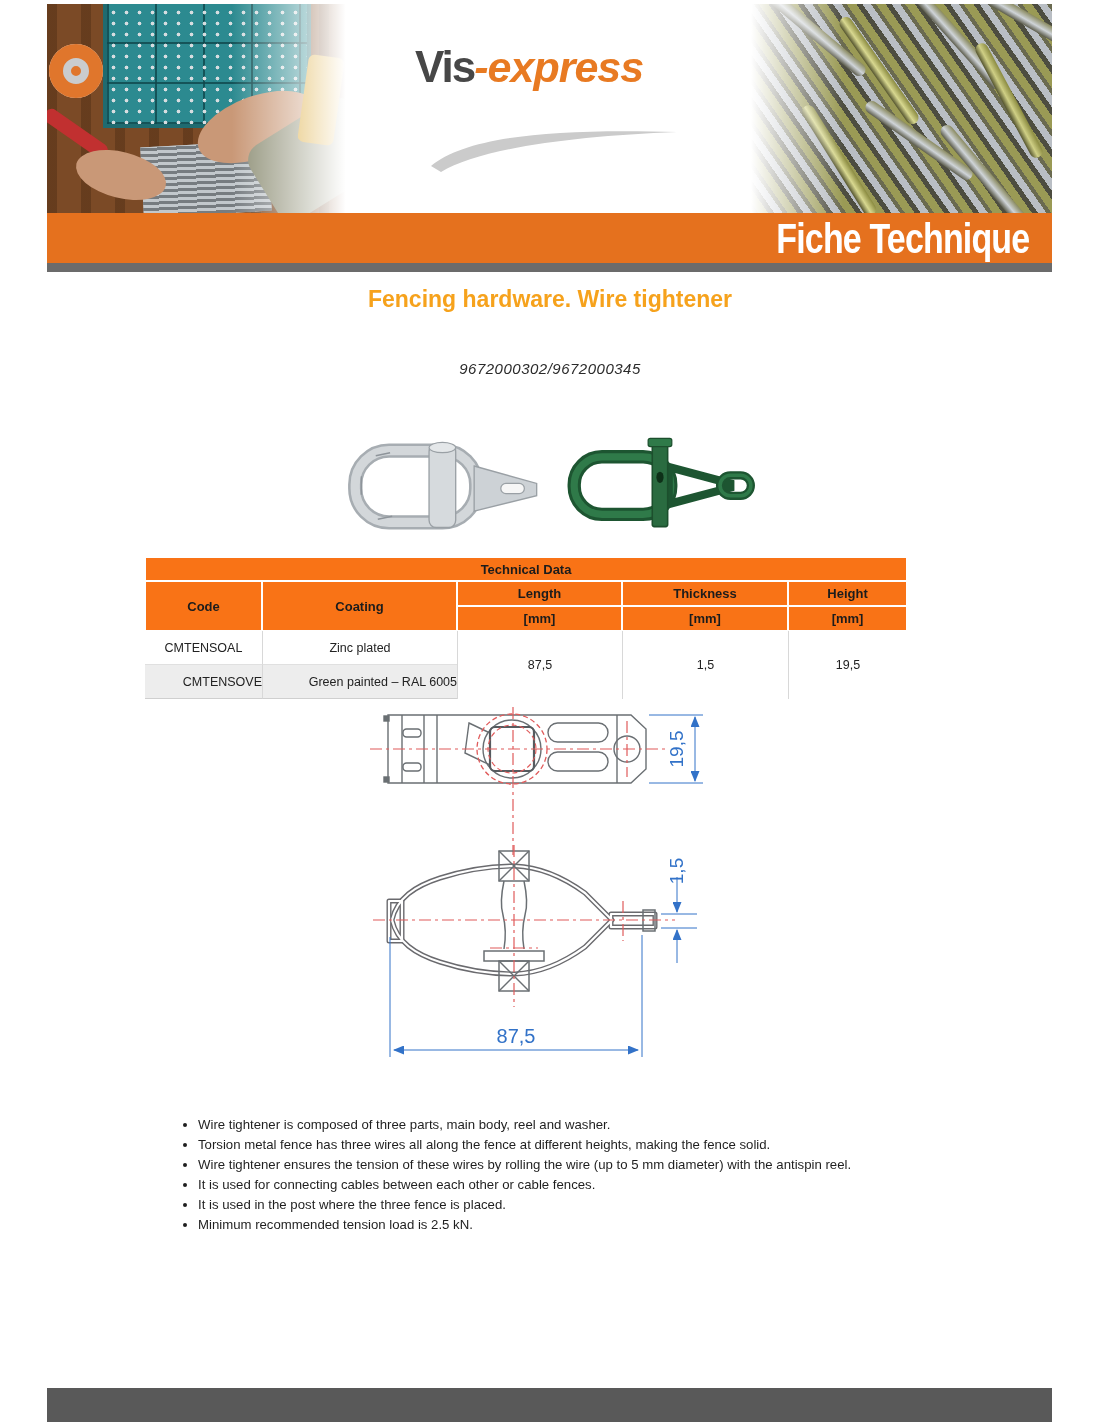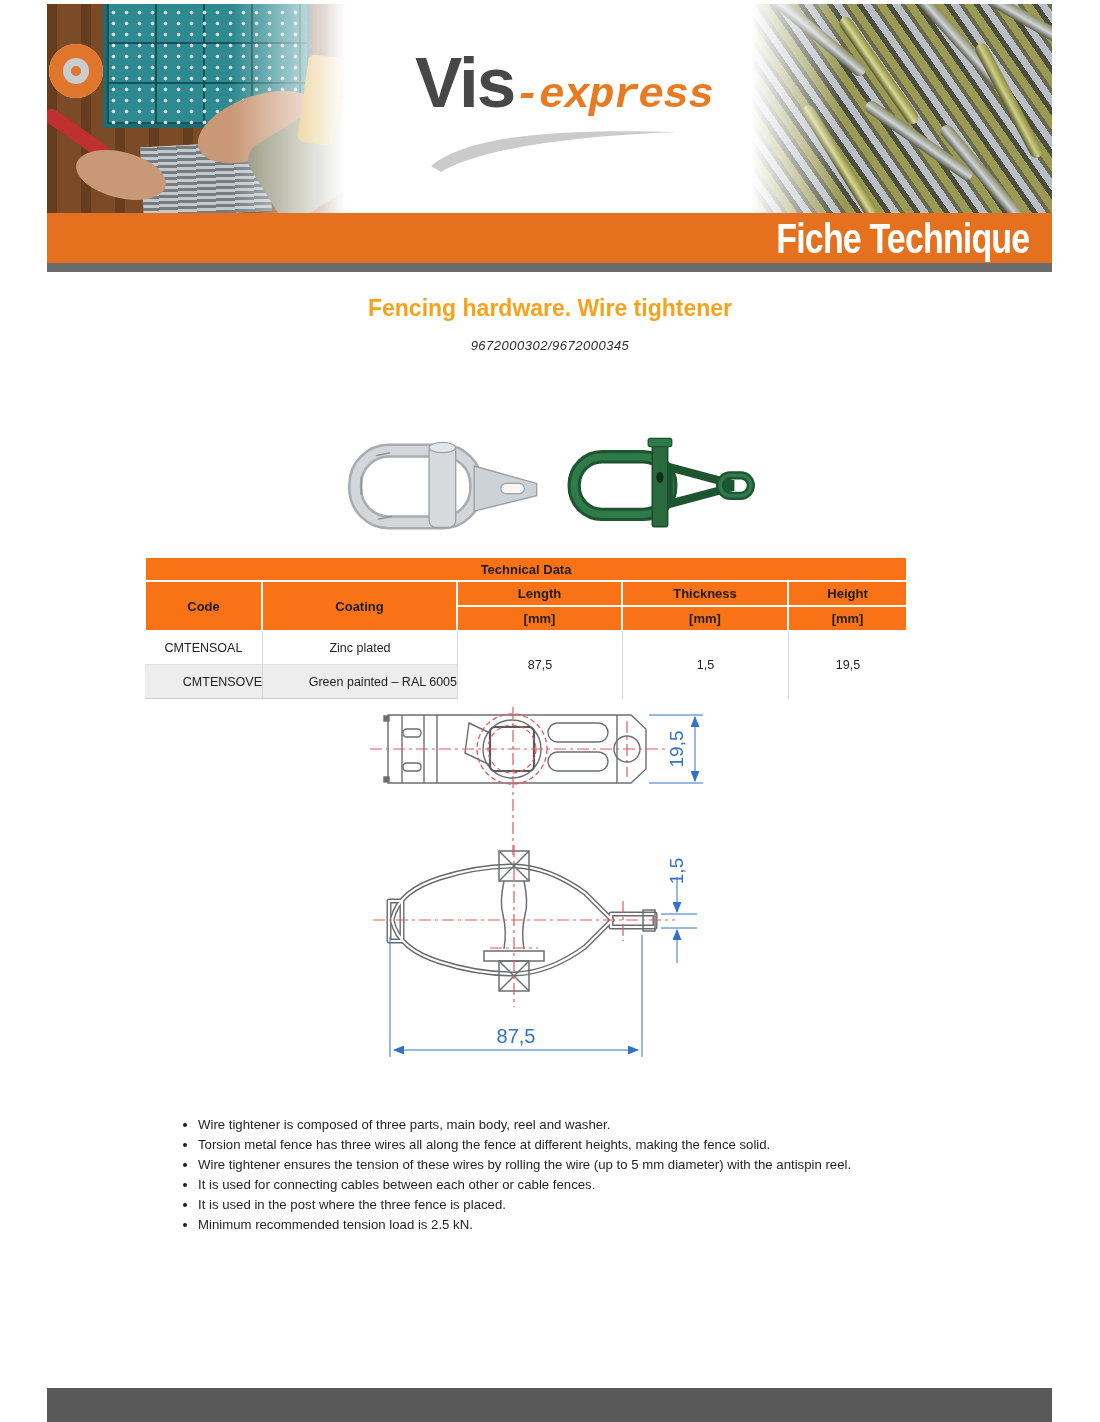--- a/index.html
+++ b/index.html
@@ -31,36 +31,36 @@
   .p-tray{left:95px;top:140px;width:128px;height:70px;background:#9aa0a4;transform:rotate(-3deg);
     background-image:repeating-linear-gradient(0deg,#767c80 0 3px,#c2c8cc 3px 6px);}
   .p-hand{left:148px;top:92px;width:125px;height:62px;border-radius:50%;background:#c99877;transform:rotate(-20deg);}
   .p-hand2{left:28px;top:148px;width:92px;height:46px;border-radius:50%;background:#c99877;transform:rotate(14deg);}
   .p-sleeve{left:208px;top:112px;width:120px;height:86px;background:#8f9077;transform:rotate(-32deg);border-radius:18px;}
   .p-tool{left:256px;top:52px;width:36px;height:88px;background:#d9a42c;transform:rotate(8deg);border-radius:6px;}
   .screw{position:absolute;width:128px;height:13px;border-radius:7px;
     background:linear-gradient(0deg,#5c5c4c,#cfd4d8 45%,#8a8a60);}
   .logo-zone{position:absolute;left:308px;top:0;width:390px;height:209px;background:#fff;}
   .logo{position:absolute;left:60px;top:38px;white-space:nowrap;}
-  .logo-vis{font-size:71px;font-weight:bold;color:#474747;letter-spacing:-2px;}
-  .logo-express{font-size:43px;font-weight:bold;font-style:italic;color:#e87a22;letter-spacing:-1px;font-family:Liberation Mono, monospace;}
+  .logo-vis{font-size:44px;font-weight:bold;color:#474747;letter-spacing:-2px;}
+  .logo-express{font-size:43px;font-weight:bold;font-style:italic;color:#e87a22;letter-spacing:-1px;}
   .swoosh{position:absolute;left:70px;top:120px;}
 
   
   .banner{position:absolute;left:47px;top:213px;width:1005px;height:50px;background:#e5711e;
           display:flex;align-items:center;justify-content:flex-end;}
   .banner span{display:inline-block;font-size:40px;font-weight:bold;color:#fff;
                transform:scale(.85,1.05);letter-spacing:-1px;}
   .banner-underline{position:absolute;left:47px;top:263px;width:1005px;height:9px;background:#6b6b6b;}
 
   
-  .doc-title{position:absolute;left:0;top:295px;width:1100px;text-align:center;
+  .doc-title{position:absolute;left:0;top:286px;width:1100px;text-align:center;
              font-size:23px;font-weight:bold;color:#f6a21c;}
-  .doc-ref{position:absolute;left:0;top:338px;width:1100px;text-align:center;
-           font-size:13px;font-style:italic;color:#2b2b2b;letter-spacing:.5px;}
+  .doc-ref{position:absolute;left:0;top:360px;width:1100px;text-align:center;
+           font-size:15px;font-style:italic;color:#2b2b2b;letter-spacing:.5px;}
 
   
   .products{position:absolute;left:0;top:436px;width:1100px;height:100px;
             display:flex;justify-content:center;gap:16px;}
 
   
   .ttable{position:absolute;left:145px;top:557px;width:762px;border-collapse:separate;border-spacing:0;
           table-layout:fixed;font-size:12.5px;}
   .ttable th,.ttable td{text-align:center;vertical-align:middle;padding:0;}
   .ttable .hd{background:#f97316;font-weight:bold;font-size:13px;color:#1c1c1c;border:1px solid #fff;}

